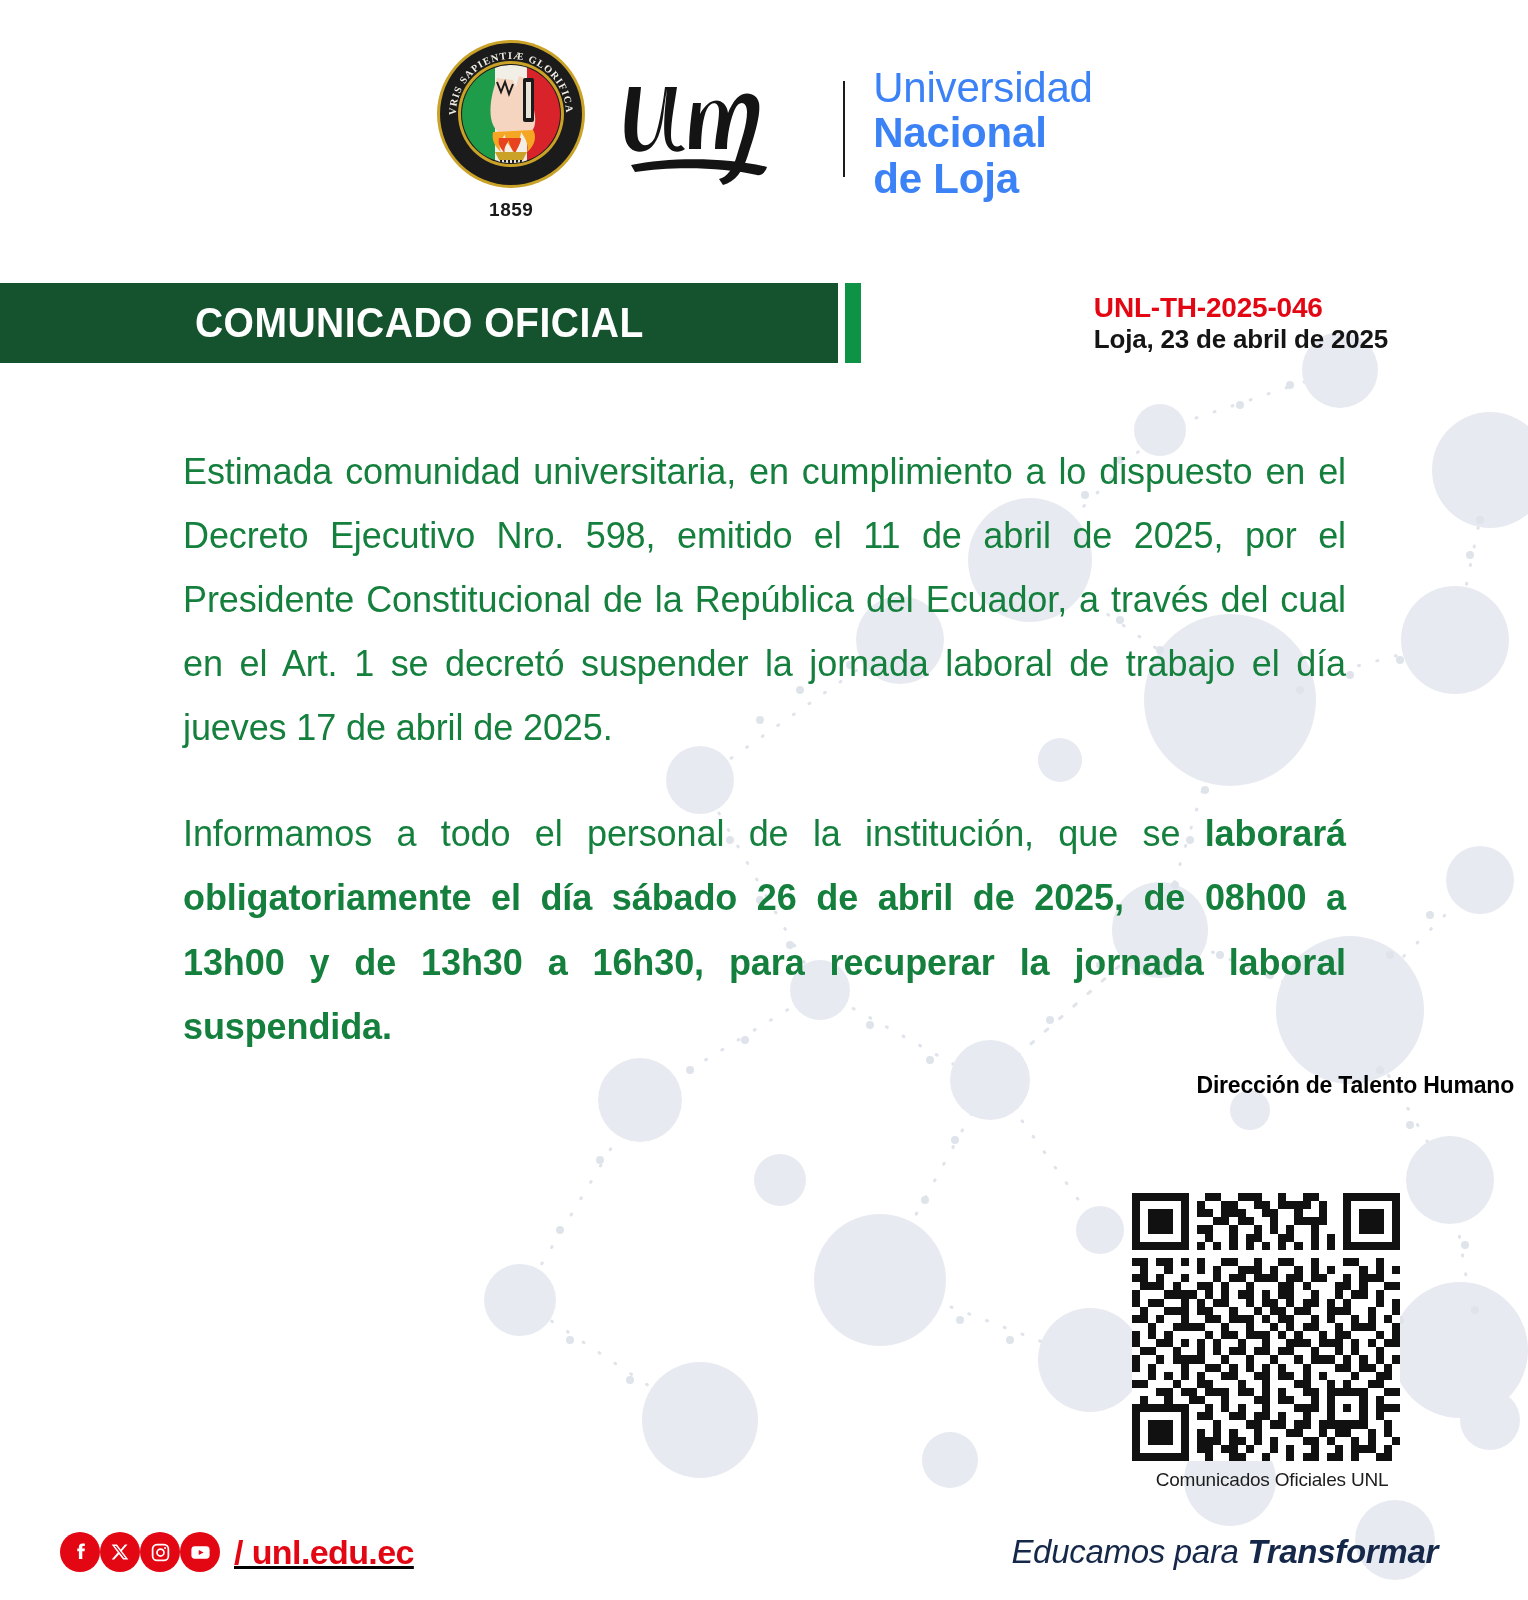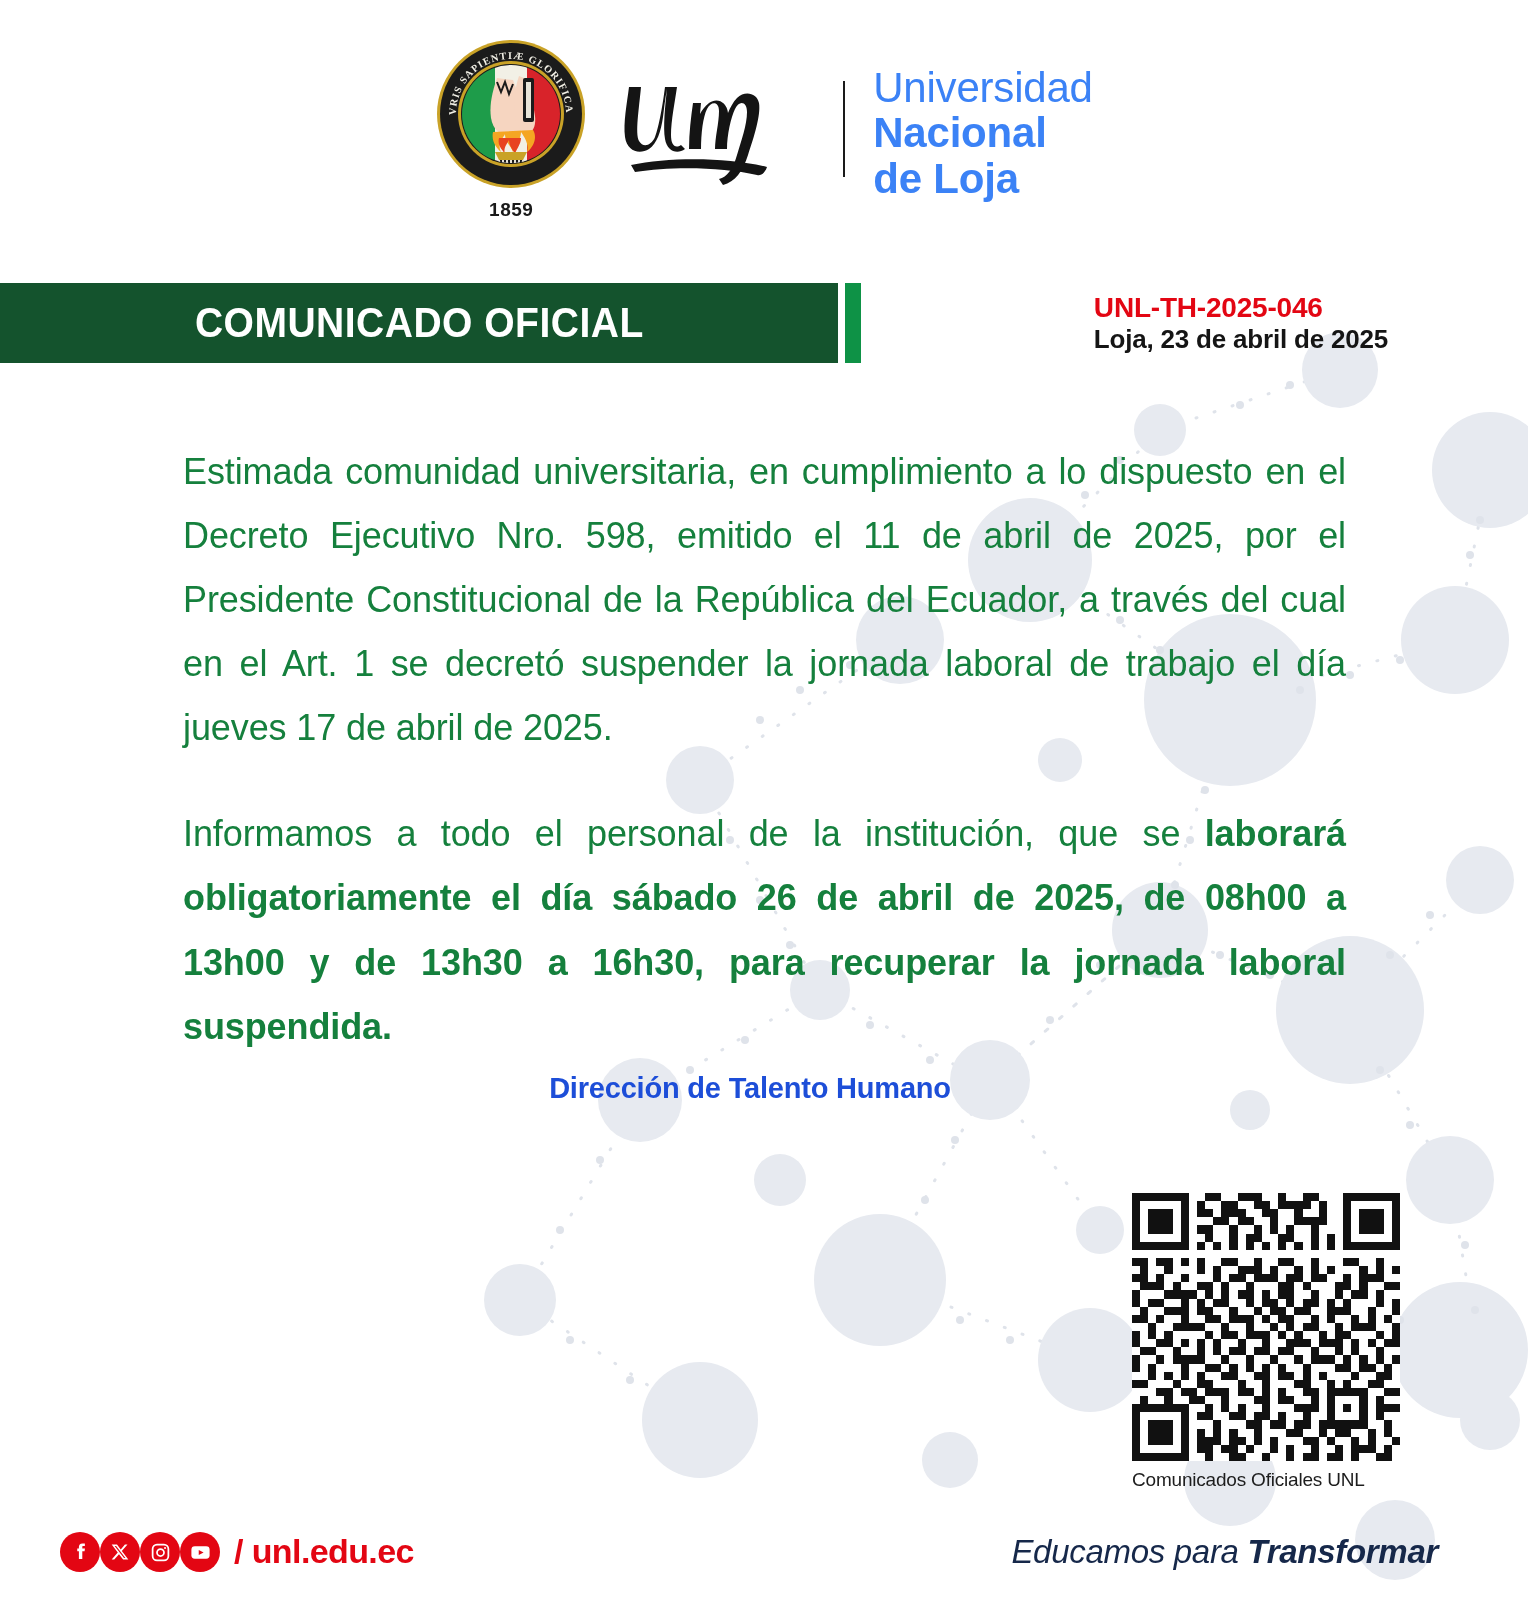--- a/index.html
+++ b/index.html
@@ -159,25 +159,25 @@
     font-weight: 400;
   }
   .para.last { margin-bottom: 0; }
   .para b { font-weight: 700; }
 
   #signature {
     position: absolute;
     top: 1072px;
     left: 0;
     width: 1528px;
-    text-align: center;
+    text-align: right;
     z-index: 3;
-    font-size: 29px;
+    font-size: 23px;
     font-weight: 700;
-    color: #1d4ed8;
+    color: #000000;
     letter-spacing: -0.2px;
   }
   #signature .sig-inner { display: inline-block; transform: translateX(-14px); }
 
   
   #motto {
     position: absolute;
     top: 1293px;
     left: 0;
     width: 1024px;
@@ -189,20 +189,21 @@
     line-height: 1.38;
     letter-spacing: 0.2px;
   }
 
   
   #qr-block {
     position: absolute;
     top: 1193px;
     left: 1120px;
     z-index: 3;
+    text-align: center;
     width: 280px;
     padding-left: 12px;
   }
   #qr-code {
     width: 268px;
     height: 268px;
     display: block;
   }
   #qr-caption {
     margin-top: 8px;
@@ -220,21 +221,22 @@
     height: 96px;
     z-index: 4;
     display: flex;
     align-items: center;
     justify-content: space-between;
     padding: 0 60px;
     box-sizing: border-box;
   }
   #social {
     display: flex;
-    align-items: flex-start;
+    align-items: flex-end;
+    text-decoration: underline;
   }
   .social-icon {
     width: 40px;
     height: 40px;
     border-radius: 50%;
     background: #e30613;
     display: flex;
     align-items: center;
     justify-content: center;
     flex: none;

